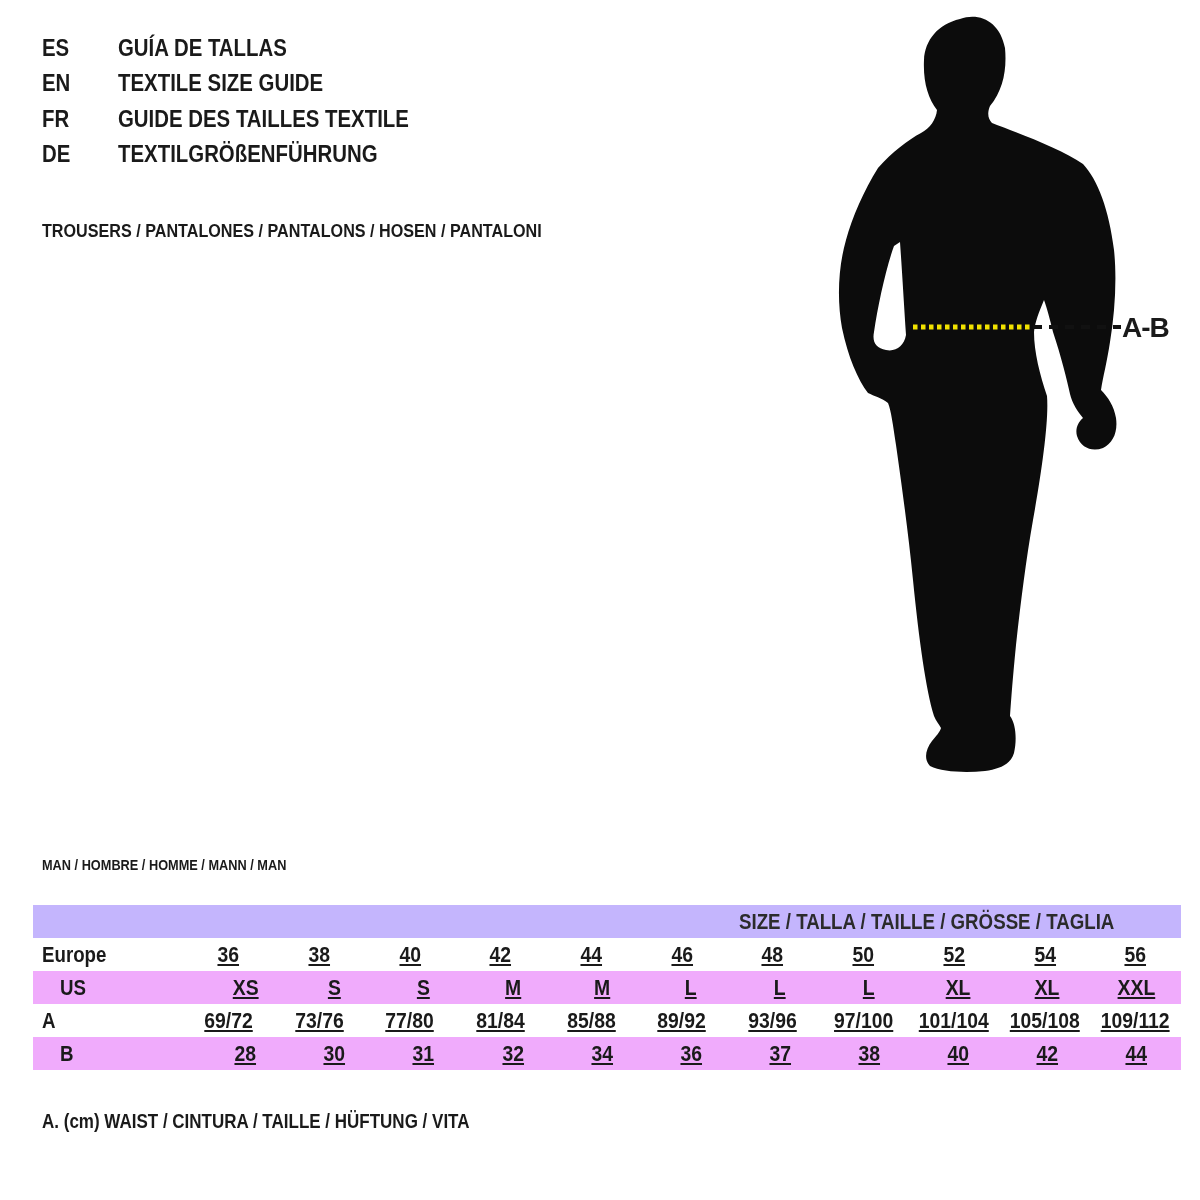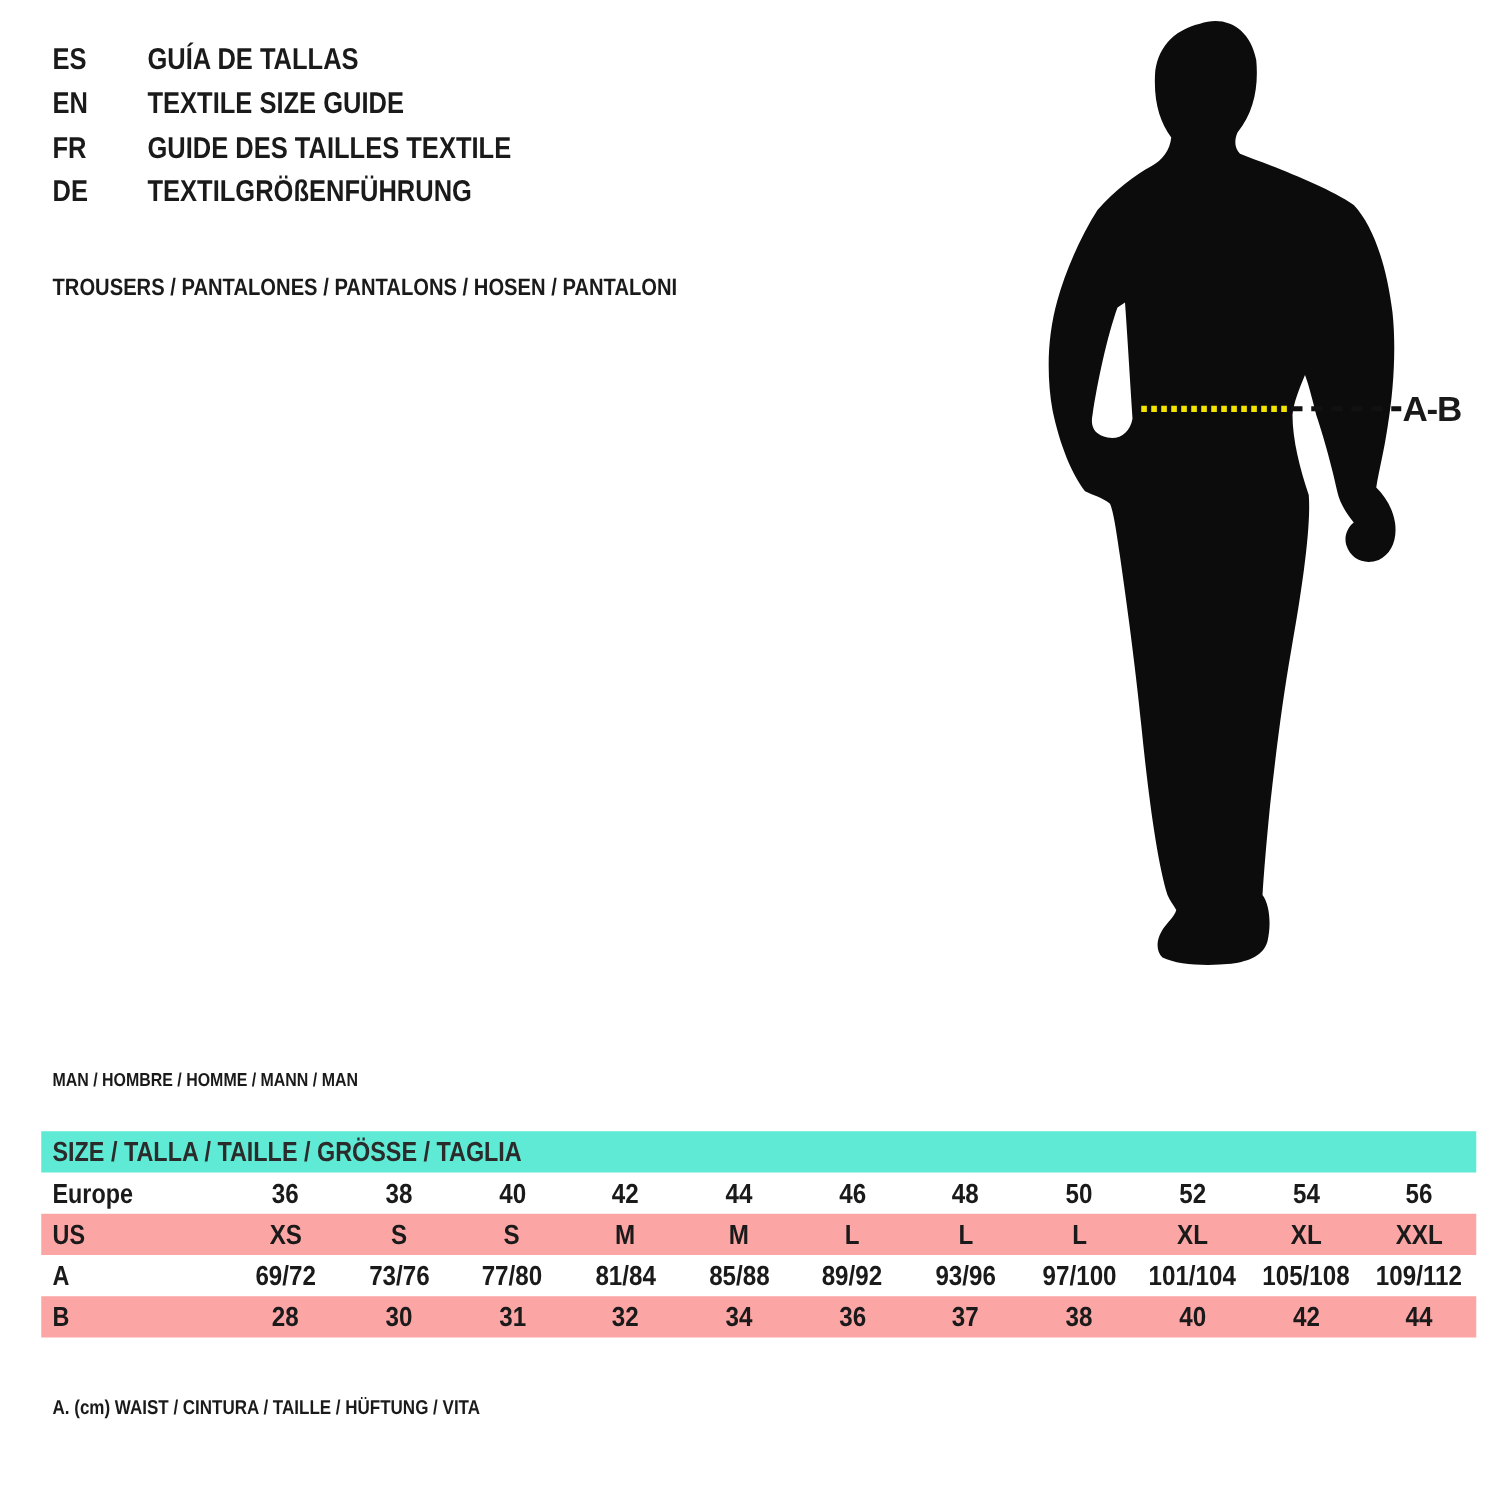--- a/index.html
+++ b/index.html
@@ -29,37 +29,38 @@
   .figure-wrap { left: 820px; top: 0; width: 380px; height: 800px; }
   .figure-wrap svg { display: block; width: 100%; height: 100%; }
   .ab-label { left: 1122px; top: 312px; font-size: 28px; font-weight: 700; letter-spacing: -1px; }
 
   
   .section-heading { left: 42px; top: 856px; font-size: 15px; }
 
   
   .size-table { left: 33px; top: 905px; width: 1148px; }
   .thead {
-    height: 33px; background: #5eead4;
+    height: 33px; background: #c4b5fd;
     display: flex; align-items: center; padding-left: 9px;
-    font-size: 22px; color: #2b2b2b;
+    font-size: 22px; color: #2b2b2b; justify-content: flex-end;
   }
   .trow {
     display: grid;
     grid-template-columns: 150px repeat(11, 1fr);
     height: 33px; align-items: center;
     font-size: 22px;
+    text-decoration: underline;
   }
-  .trow.stripe { background: #fca5a5; }
+  .trow.stripe { background: #f0abfc; padding-left: 18px; }
   .tlabel { padding-left: 9px; }
   .tcell { display: flex; justify-content: center; align-items: center; }
 
   
   .footnotes { left: 42px; top: 1110px; }
-  .footnote-line { height: 33px; display: flex; align-items: center; font-size: 16px; }
+  .footnote-line { height: 33px; display: flex; font-size: 20px; }
 </style>
 </head>
 <body>
 
 <div class="abs lang-list">
   <div class="lang-row">
     <span class="lang-code"><span class="cond">ES</span></span>
     <span class="cond">GUÍA DE TALLAS</span>
   </div>
   <div class="lang-row">

